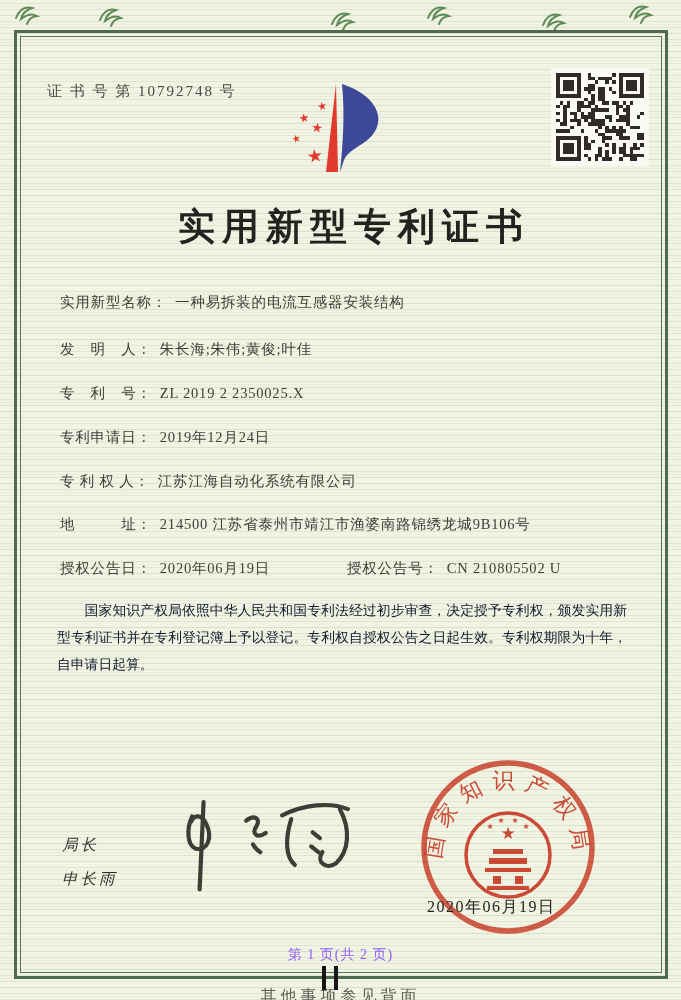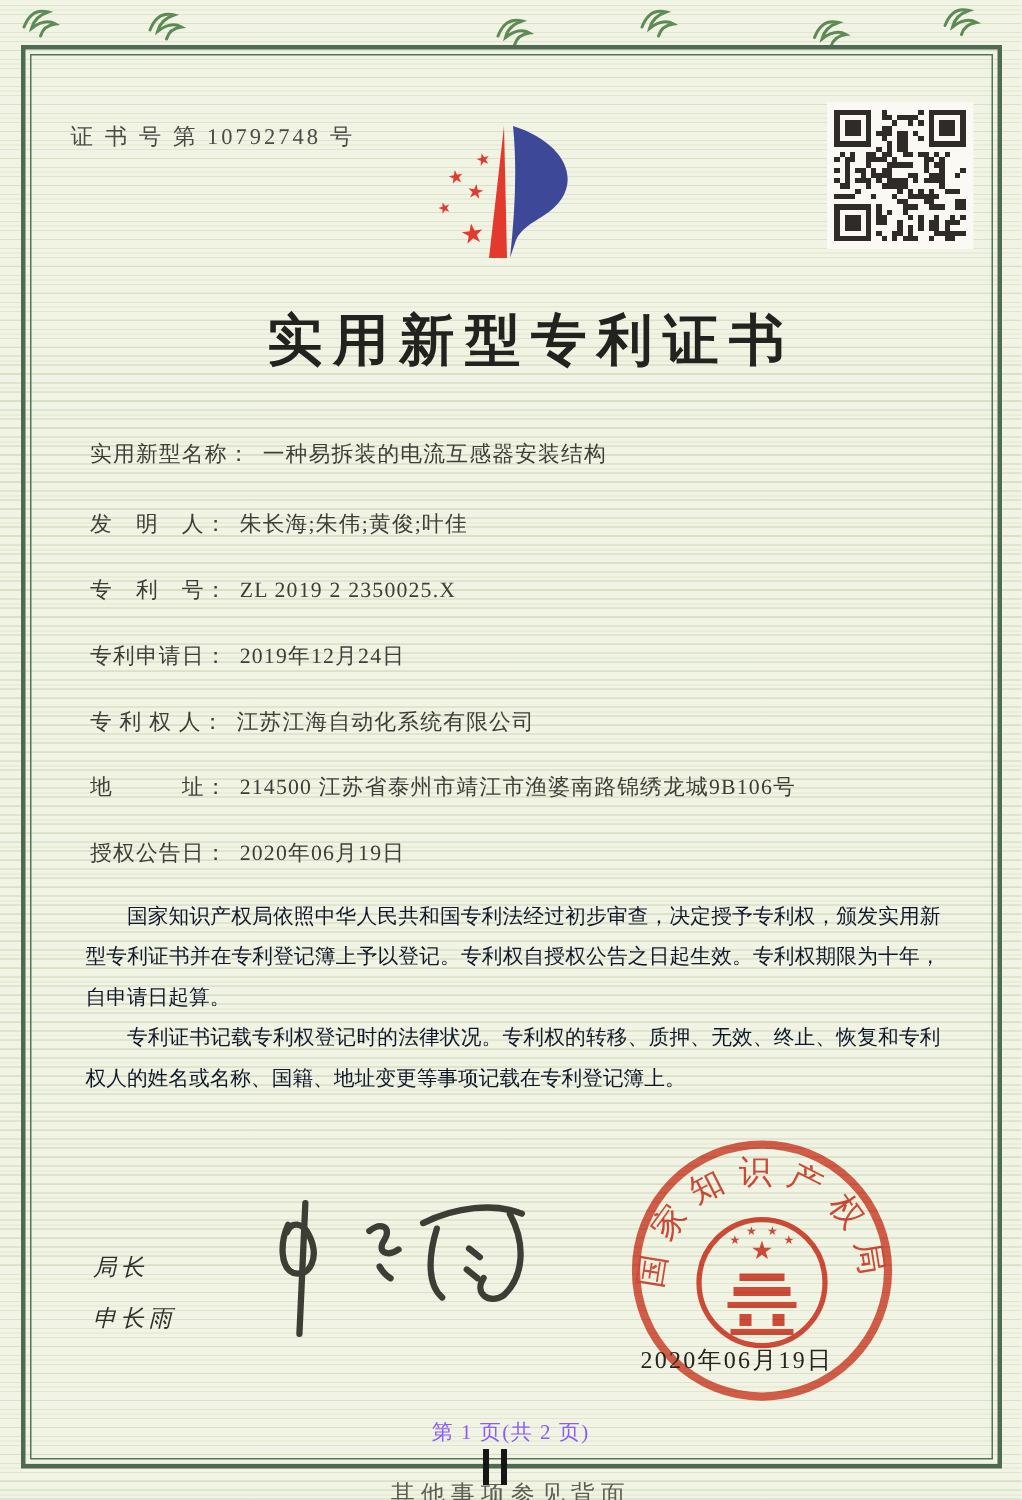--- a/index.html
+++ b/index.html
@@ -290,25 +290,27 @@
   <span class="lbl">专利申请日：</span><span>2019年12月24日</span>
 </div>
 <div class="abs row" style="top:472px">
   <span class="lbl">专 利 权 人：</span><span>江苏江海自动化系统有限公司</span>
 </div>
 <div class="abs row" style="top:515px">
   <span class="lbl">地　　　址：</span><span>214500 江苏省泰州市靖江市渔婆南路锦绣龙城9B106号</span>
 </div>
 <div class="abs row" style="top:559px">
   <span class="lbl">授权公告日：</span><span>2020年06月19日</span>
+  <span class="pair2">
+    <span class="lbl">授权公告号：</span><span>CN 210805502 U</span>
+  </span>
 </div>
 
 <div class="abs bodytext">
   <p>国家知识产权局依照中华人民共和国专利法经过初步审查，决定授予专利权，颁发实用新型专利证书并在专利登记簿上予以登记。专利权自授权公告之日起生效。专利权期限为十年，自申请日起算。</p>
-  <p>专利证书记载专利权登记时的法律状况。专利权的转移、质押、无效、终止、恢复和专利权人的姓名或名称、国籍、地址变更等事项记载在专利登记簿上。</p>
 </div>
 
 <div class="abs signer" style="top:835px">局长</div>
 <div class="abs signer" style="top:869px">申长雨</div>
 
 <svg class="abs sig-svg" width="200" height="100" viewBox="0 0 200 100" fill="none" stroke="#26251f" stroke-width="4.2" stroke-linecap="round" opacity=".88">
   <path d="M40,8 C38,30 36,60 33,95"></path>
   <path d="M28,22 C22,34 22,50 30,54 C42,58 48,44 42,30 C38,20 30,20 27,27"></path>
   <path d="M82,28 C90,22 97,26 92,34 C86,42 93,46 101,41"></path>
   <path d="M88,52 C90,56 92,58 95,60"></path>

